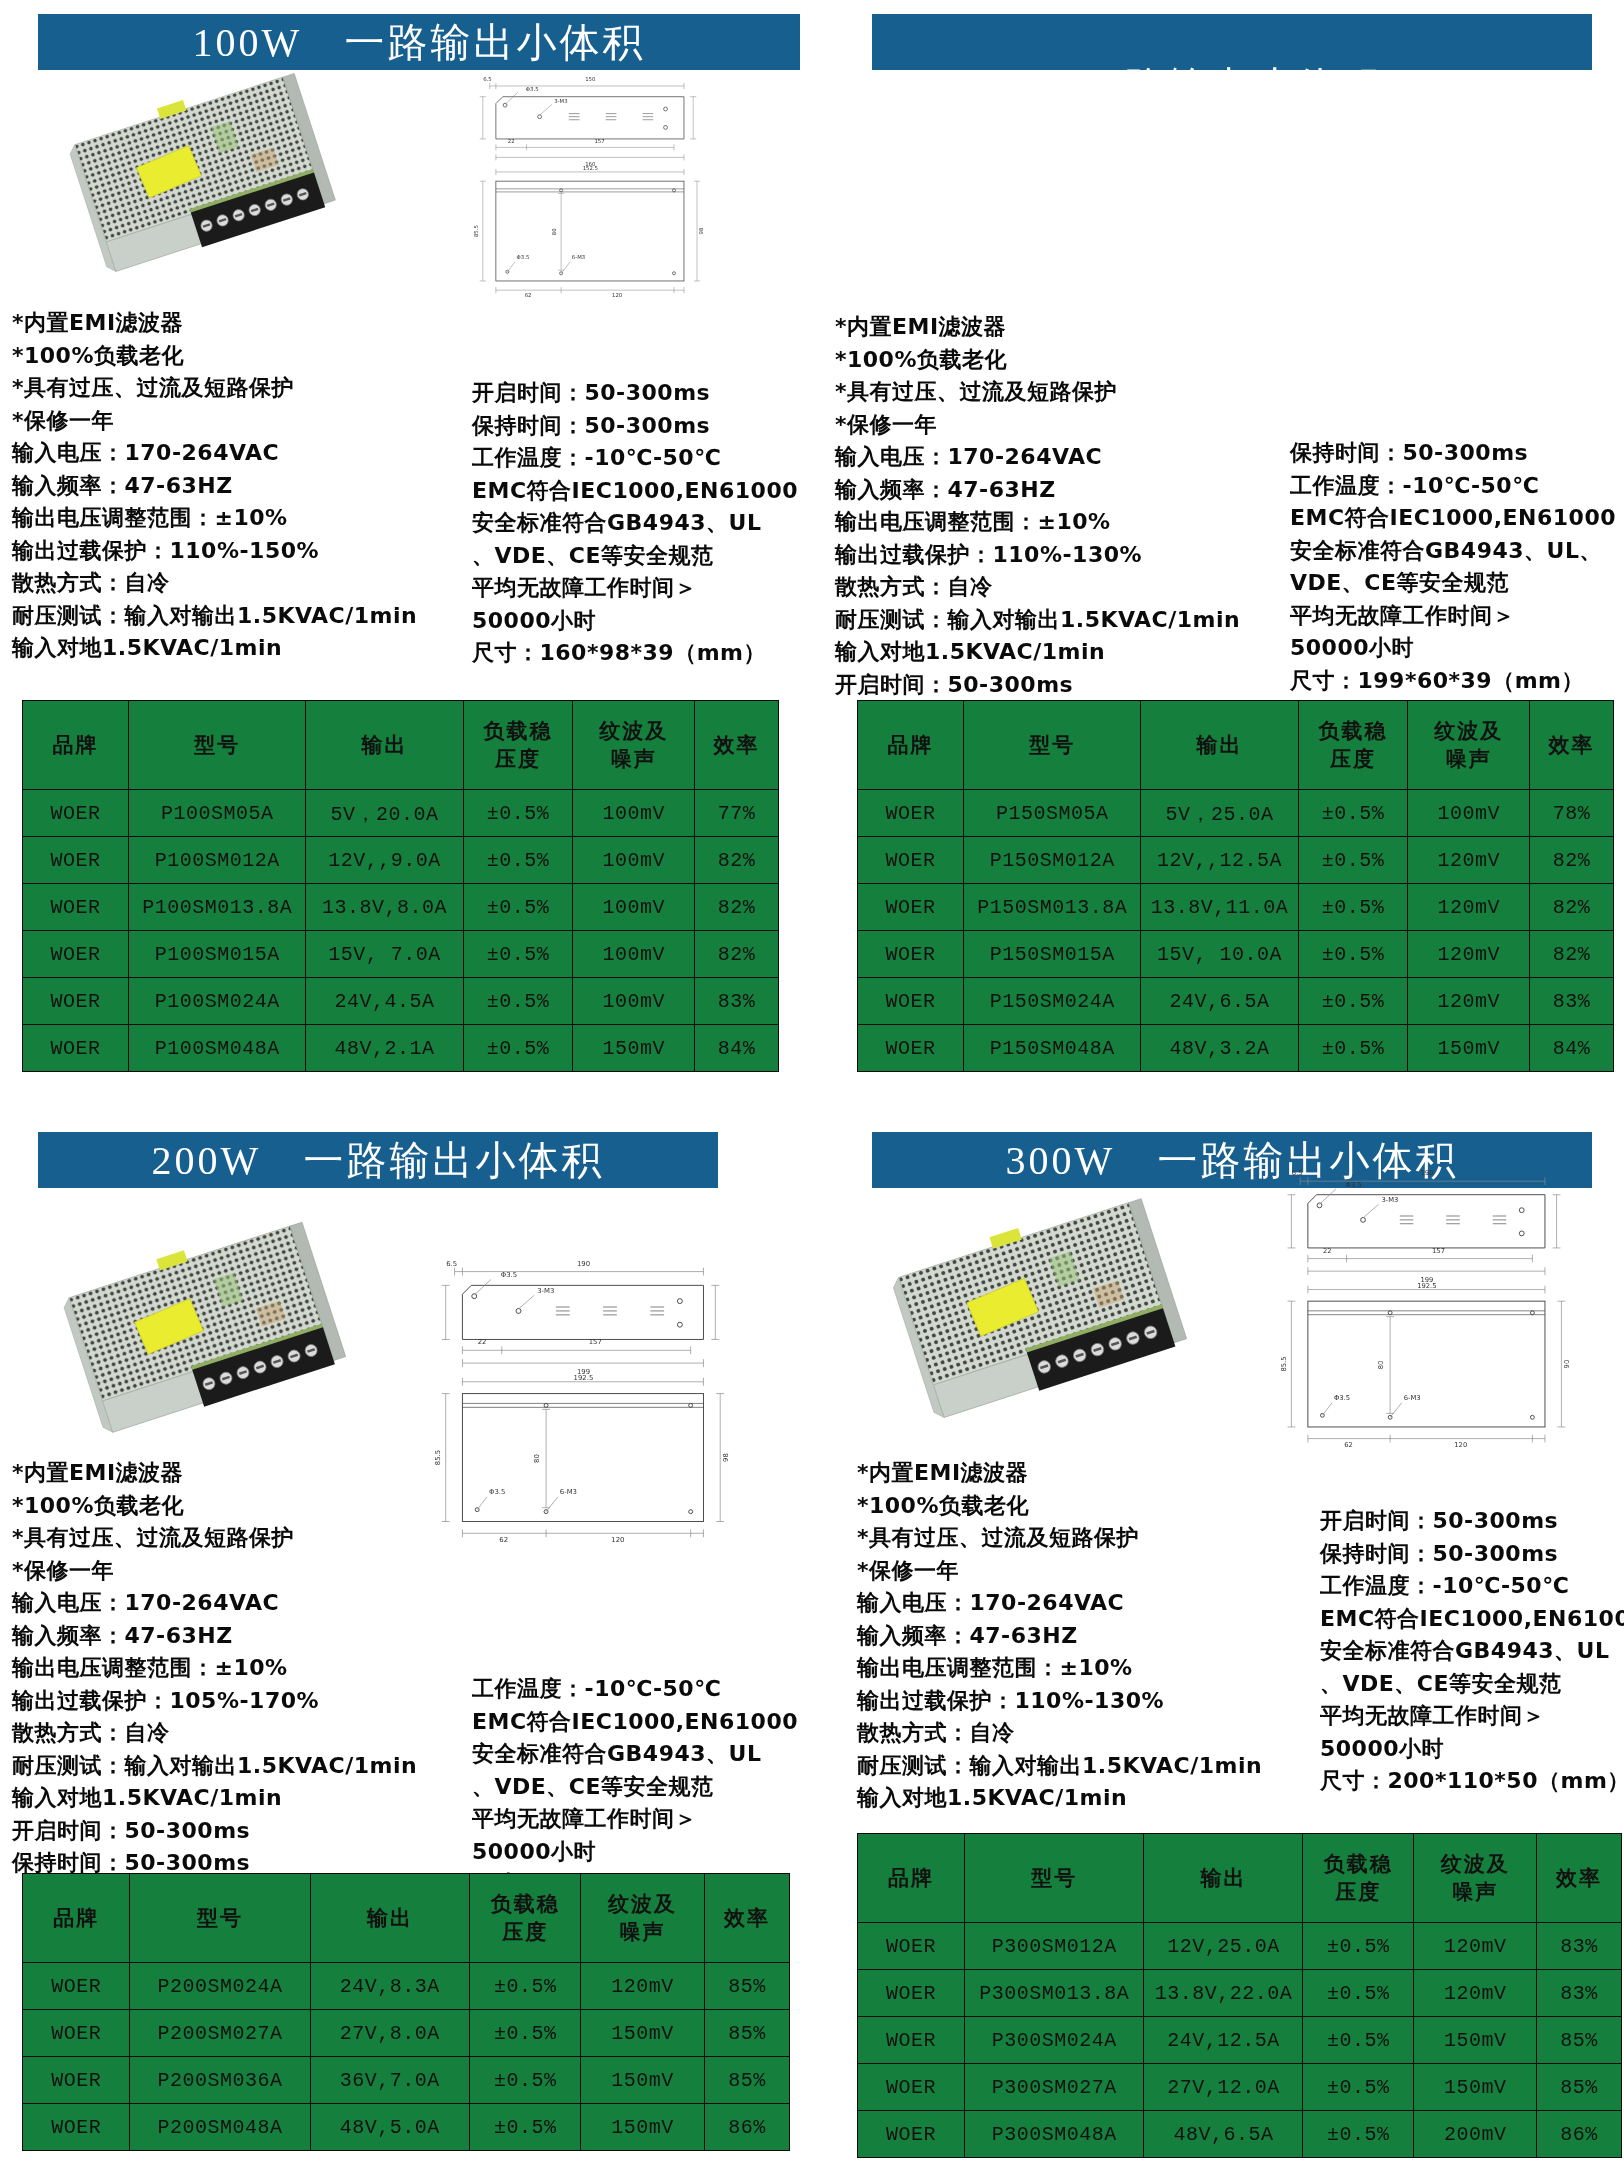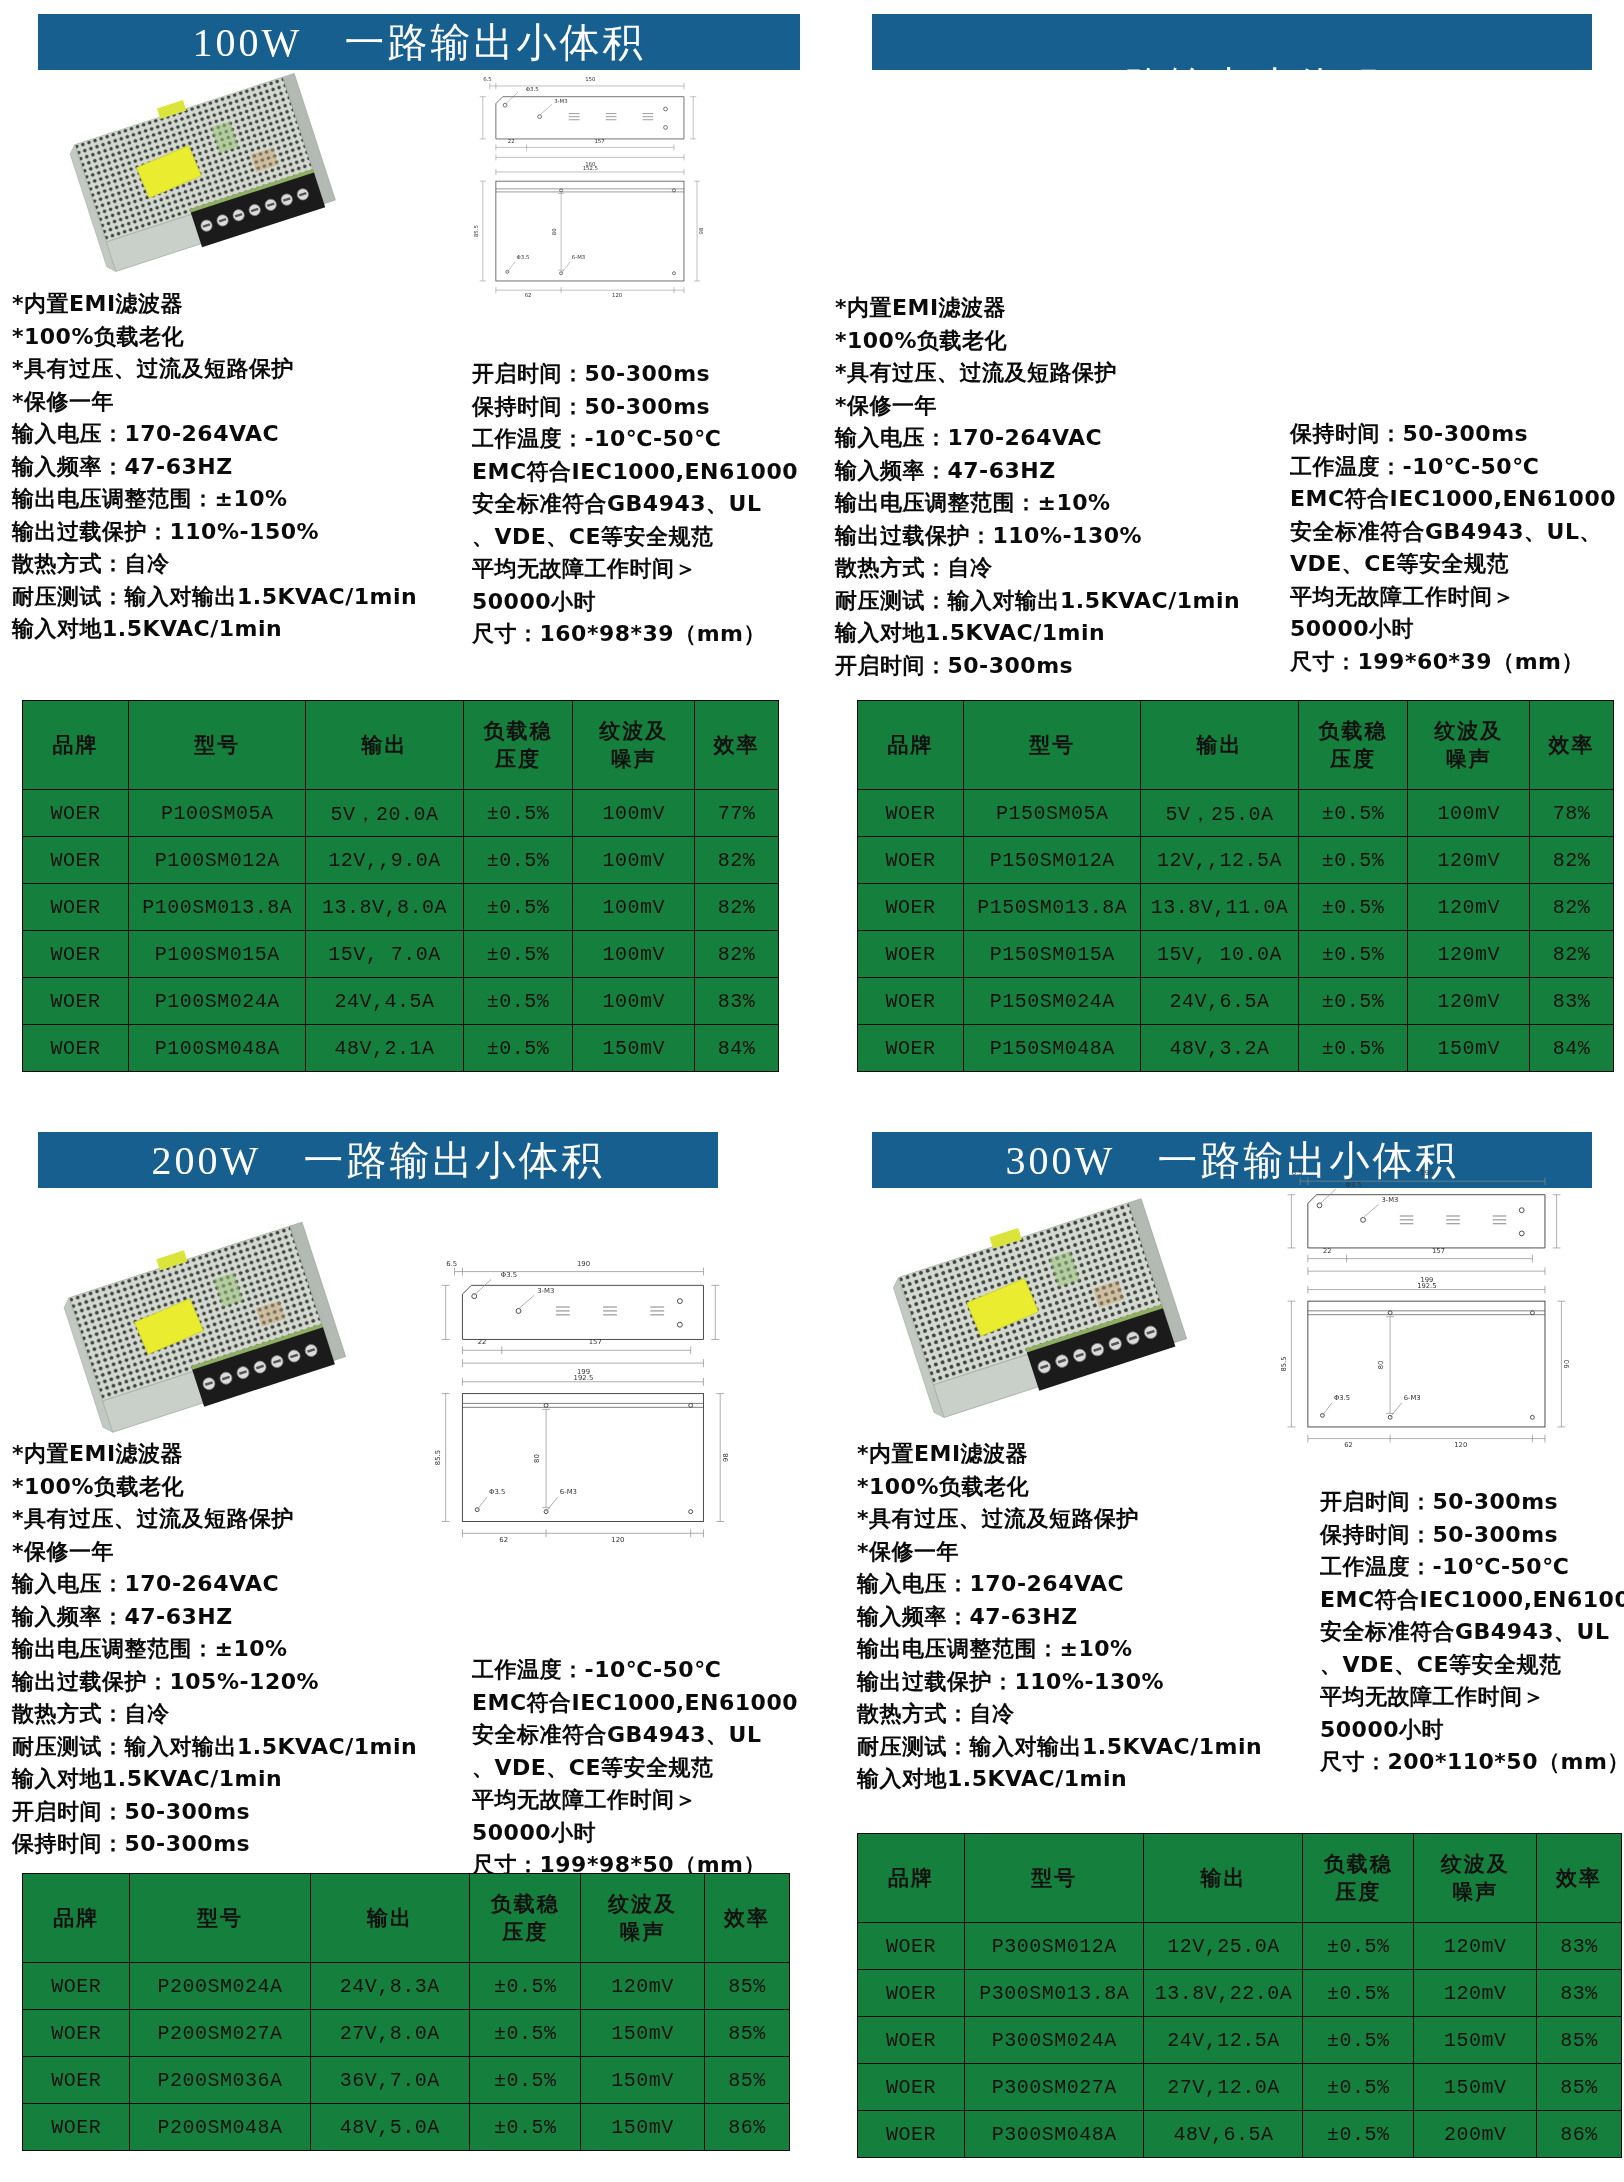--- a/index.html
+++ b/index.html
@@ -7,21 +7,21 @@
     width:1624px;height:2182px;position:relative;background:#ffffff;
     font-family:"DejaVu Sans",sans-serif;color:#111;overflow:hidden;
   }
   .sec{position:absolute;}
   .hdr{
     position:absolute;height:56px;background:#175f8f;color:#fff;
     display:flex;align-items:center;justify-content:center;gap:42px;
     font-family:"Liberation Serif","DejaVu Serif",serif;
     font-size:40px;letter-spacing:3px;font-weight:400;
   }
-  .feat{position:absolute;}
+  .feat{position:absolute;margin-top:19px;}
   .feat-line{
     font-size:22px;line-height:32.5px;font-weight:600;letter-spacing:0.5px;
     white-space:pre;color:#0b0b0b;
   }
   .photo,.drawing{position:absolute;}
   .photo svg,.drawing svg{display:block;width:100%;height:100%;}
   table.spec{
     position:absolute;border-collapse:collapse;table-layout:fixed;background:#15803d;
     font-family:Liberation Mono, monospace;
   }
@@ -424,21 +424,21 @@
 </svg>
     </div>
   <div class="feat" style="left:12px;top:320px;">
       <div class="feat-line">*内置EMI滤波器</div>
       <div class="feat-line">*100%负载老化</div>
       <div class="feat-line">*具有过压、过流及短路保护</div>
       <div class="feat-line">*保修一年</div>
       <div class="feat-line">输入电压：170-264VAC</div>
       <div class="feat-line">输入频率：47-63HZ</div>
       <div class="feat-line">输出电压调整范围：±10%</div>
-      <div class="feat-line">输出过载保护：105%-120%</div>
+      <div class="feat-line">输出过载保护：105%-170%</div>
       <div class="feat-line">散热方式：自冷</div>
       <div class="feat-line">耐压测试：输入对输出1.5KVAC/1min</div>
       <div class="feat-line">输入对地1.5KVAC/1min</div>
       <div class="feat-line">开启时间：50-300ms</div>
       <div class="feat-line">保持时间：50-300ms</div>
     </div>
   <div class="feat" style="left:472px;top:536px;">
       <div class="feat-line">工作温度：-10℃-50℃</div>
       <div class="feat-line">EMC符合IEC1000,EN61000</div>
       <div class="feat-line">安全标准符合GB4943、UL</div>

